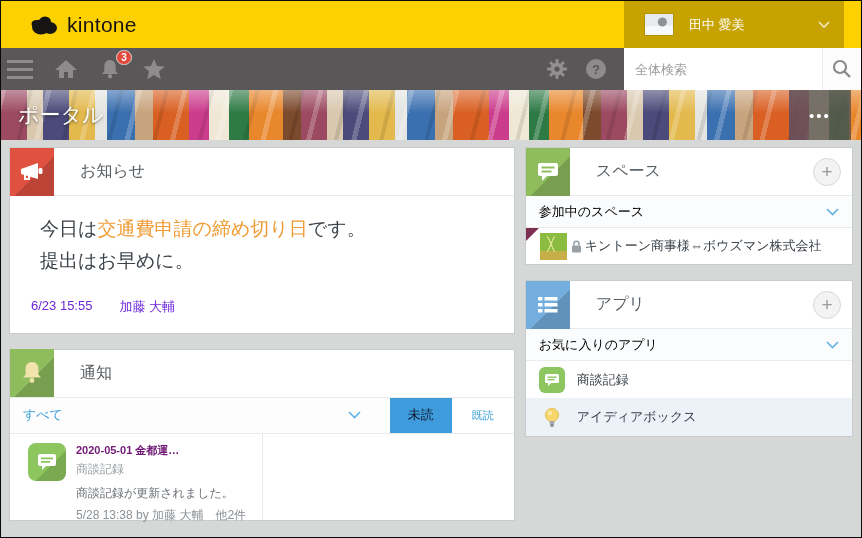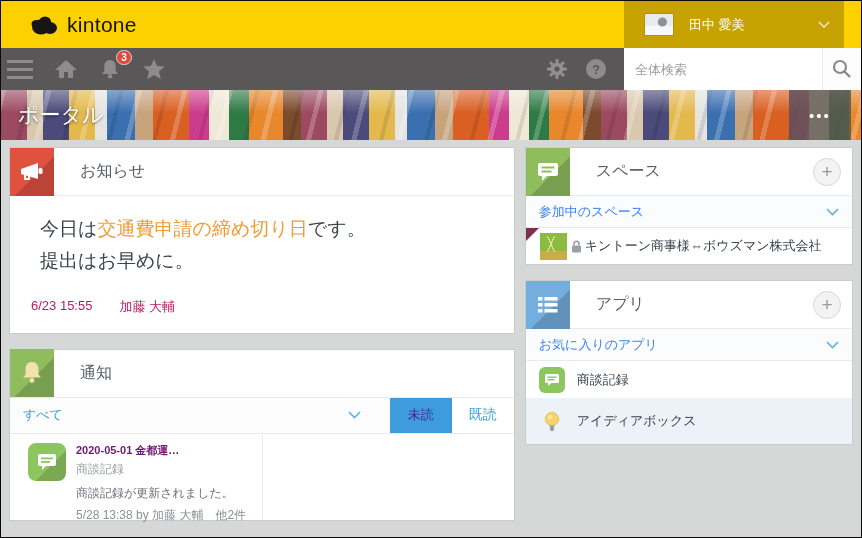--- a/index.html
+++ b/index.html
@@ -62,56 +62,56 @@
   .ci-green { background:#8fbd5e; }
   .ci-blue  { background:#74aede; }
   .card-title { margin-left:26px; font-size:16px; color:#565d63; }
   .plus-btn { margin-left:auto; margin-right:11px; width:28px; height:28px; border-radius:50%;
               background:#f3f3f3; border:1px solid #d8d8d8; color:#9a9a9a; font-size:19px; line-height:1;
               display:flex; align-items:center; justify-content:center; cursor:pointer; }
 
   
   .ann-body { padding:17px 30px 4px; font-size:19px; color:#3c434a; line-height:1.7; }
   .link-orange { color:#f09b33; cursor:pointer; }
-  .ann-footer { padding:16px 21px 17px; font-size:13px; color:#be185d; display:flex; gap:27px; }
+  .ann-footer { padding:16px 21px 17px; font-size:13px; color:#6d28d9; display:flex; gap:27px; }
 
   
   .filter-row { height:36px; display:flex; align-items:stretch; border-bottom:1px solid #e9ebeb; background:#fdfdfd; }
   .filter-dd { flex:1; display:flex; align-items:center; padding:0 13px; color:#3a9fd8; font-size:13px; cursor:pointer; }
   .filter-dd svg { margin-left:auto; margin-right:16px; }
-  .btn-unread { width:62px; border:0; background:#3e9cdc; color:#4c1d95; font-size:13px; cursor:pointer; font-family:inherit; }
-  .btn-read   { width:62px; border:0; background:#fff; color:#3a9fd8; font-size:14px; cursor:pointer; font-family:inherit; }
+  .btn-unread { width:62px; border:0; background:#3e9cdc; color:#0f172a; font-size:13px; cursor:pointer; font-family:inherit; }
+  .btn-read   { width:62px; border:0; background:#fff; color:#3a9fd8; font-size:11px; cursor:pointer; font-family:inherit; }
   .notify-list { height:86px; display:flex; }
   .notify-item { width:253px; border-right:1px solid #e9ebeb; padding:9px 8px 6px 18px; display:flex; cursor:pointer; }
   .n-icon { width:38px; height:38px; flex:none; border-radius:8px; background:#8dc65e; position:relative; overflow:hidden;
             display:flex; align-items:center; justify-content:center; }
   .n-icon::after { content:""; position:absolute; inset:0; background:linear-gradient(135deg, transparent 60%, rgba(0,0,0,.14) 60%); }
   .n-text { margin-left:10px; min-width:0; }
   .n-title { font-size:11px; font-weight:bold; color:#701a75; white-space:nowrap; }
   .n-app   { font-size:12px; color:#9aa0a4; margin-top:3px; }
   .n-msg   { font-size:12px; color:#6b7177; margin-top:7px; }
   .n-time  { font-size:12px; color:#8b9196; margin-top:5px; white-space:nowrap; }
 
   
   .section-row { height:32px; display:flex; align-items:center; padding:0 13px; border-bottom:1px solid #e9ebeb;
-                 color:#3b82f6; font-size:13px; background:#fbfcfd; cursor:pointer; }
+                 color:#000000; font-size:13px; background:#fbfcfd; cursor:pointer; }
   .section-row svg { margin-left:auto; }
 
   
   .space-item { height:36px; display:flex; align-items:center; padding:0 22px 0 14px; position:relative; cursor:pointer; }
   .space-item::before { content:""; position:absolute; left:0; top:0; border-top:13px solid #7d2f50; border-right:13px solid transparent; }
   .space-thumb { width:27px; height:27px; flex:none; background:linear-gradient(180deg,#8cbb42 68%, #c8ae49 68%); position:relative; }
   .space-thumb::after { content:""; position:absolute; left:4px; top:3px; width:14px; height:16px;
                         background:linear-gradient(65deg, transparent 46%, rgba(220,230,140,.9) 47%, rgba(220,230,140,.9) 53%, transparent 54%),
                                    linear-gradient(115deg, transparent 46%, rgba(220,230,140,.9) 47%, rgba(220,230,140,.9) 53%, transparent 54%); }
   .space-name { font-size:13px; color:#39424a; margin-left:4px; display:flex; align-items:center; gap:3px; }
 
   
   .app-item { height:37px; display:flex; align-items:center; padding:0 13px; cursor:pointer; }
-  .app-item.alt { background:#ecf2f7; height:46px; }
+  .app-item.alt { background:#ecf2f7; height:38px; }
   .app-icon-chat { width:26px; height:26px; flex:none; border-radius:6px; background:#8dc65e;
                    display:flex; align-items:center; justify-content:center; }
   .app-icon-bulb { width:26px; height:26px; flex:none; display:flex; align-items:center; justify-content:center; }
   .app-name { font-size:13px; color:#39424a; margin-left:12px; }
 </style>
 </head>
 <body>
 
 <div class="page">
 

